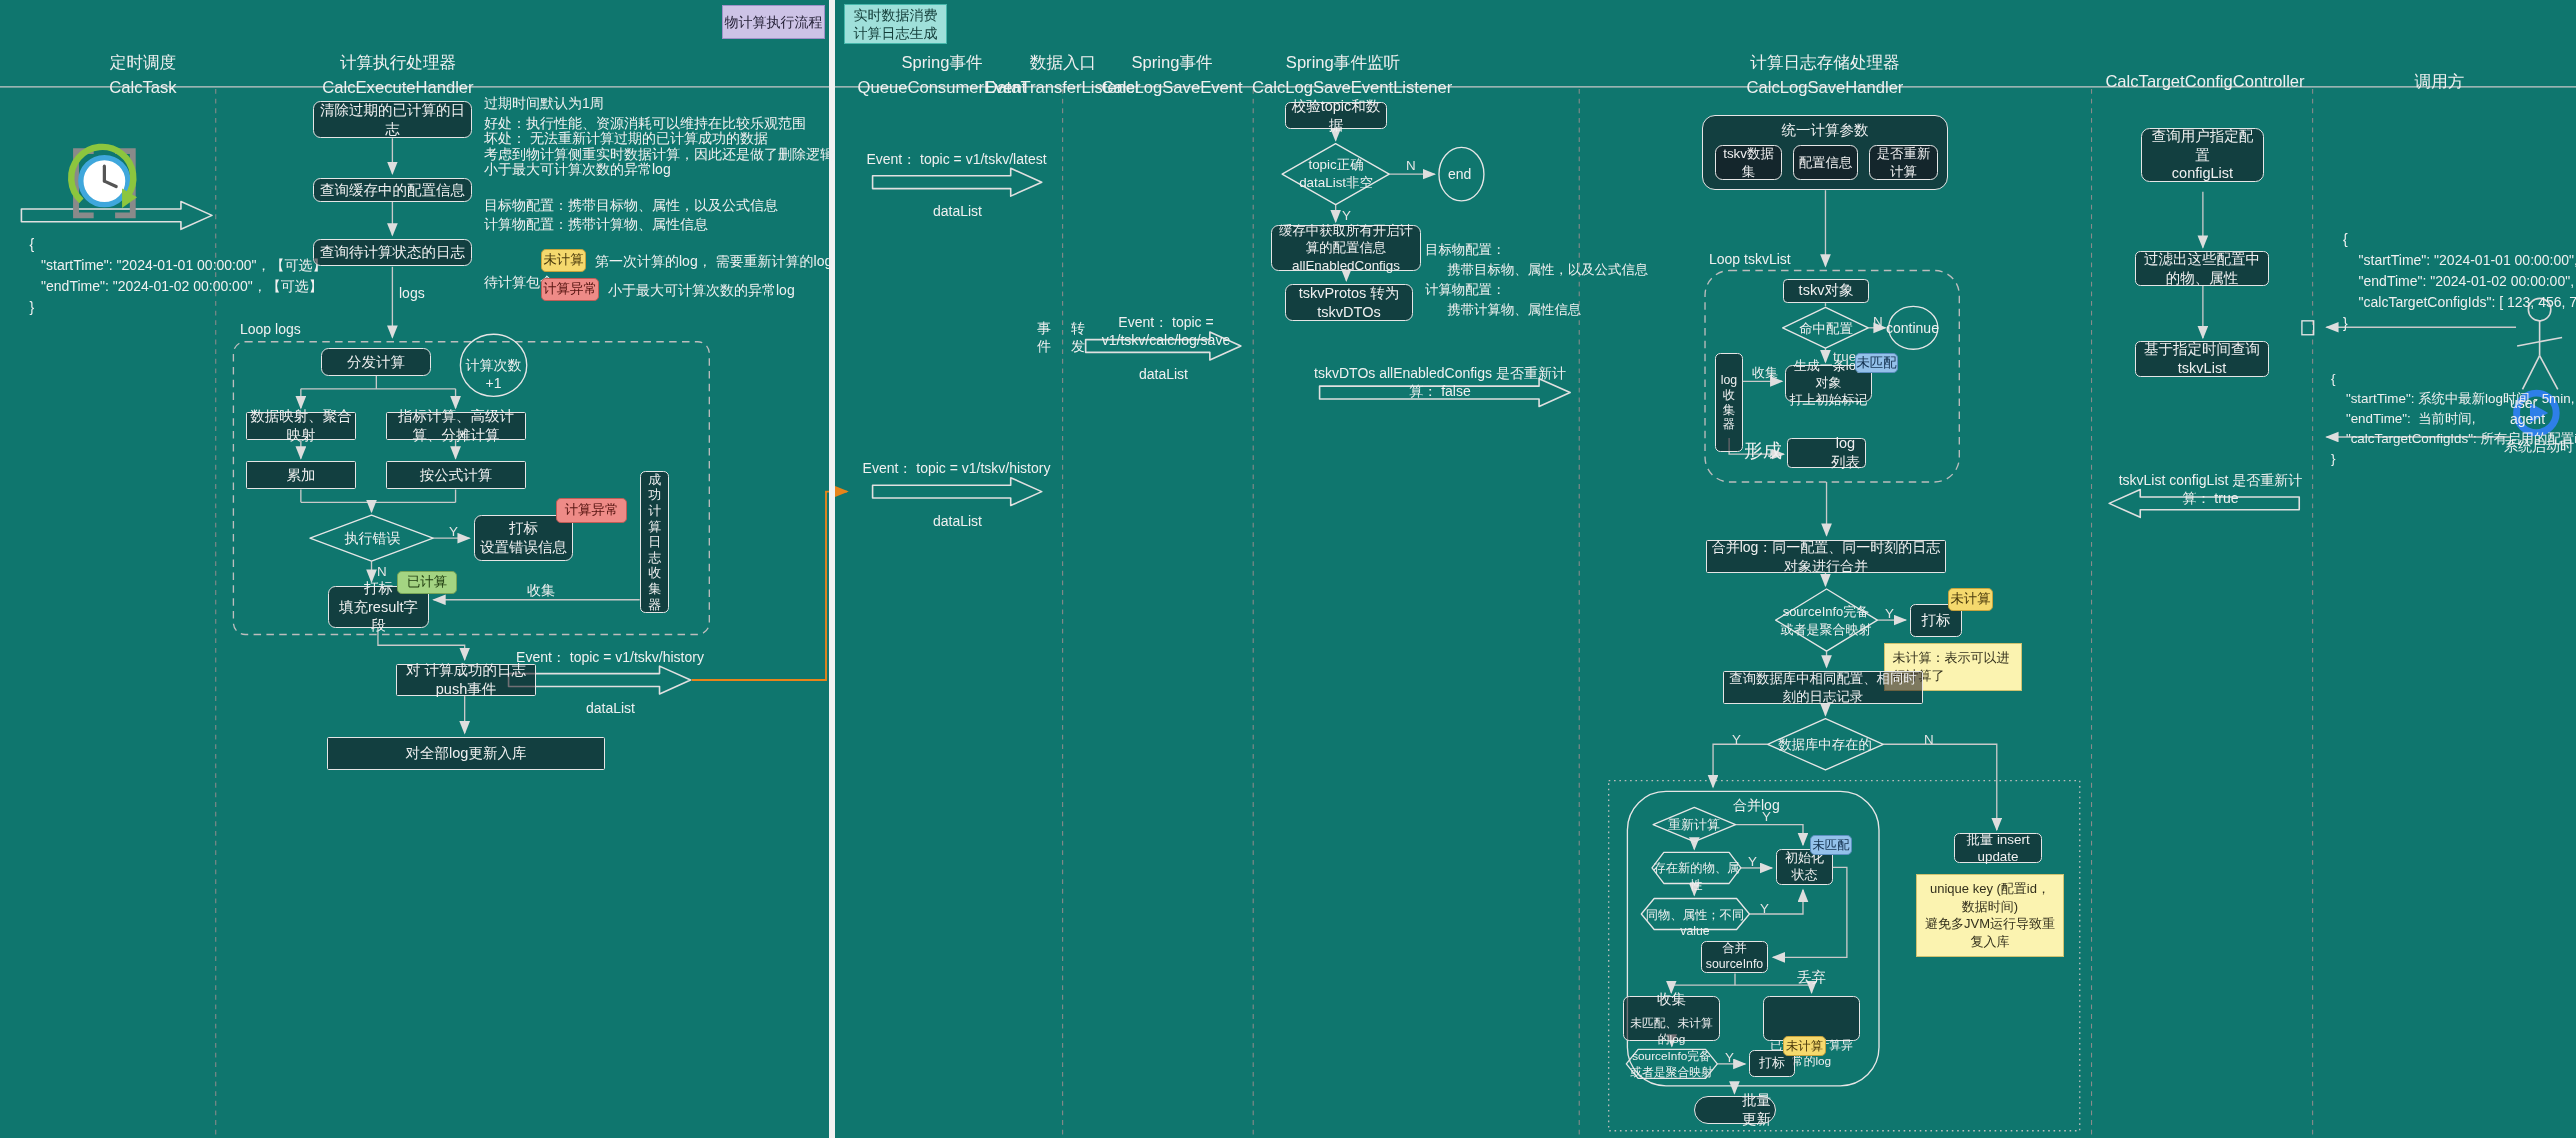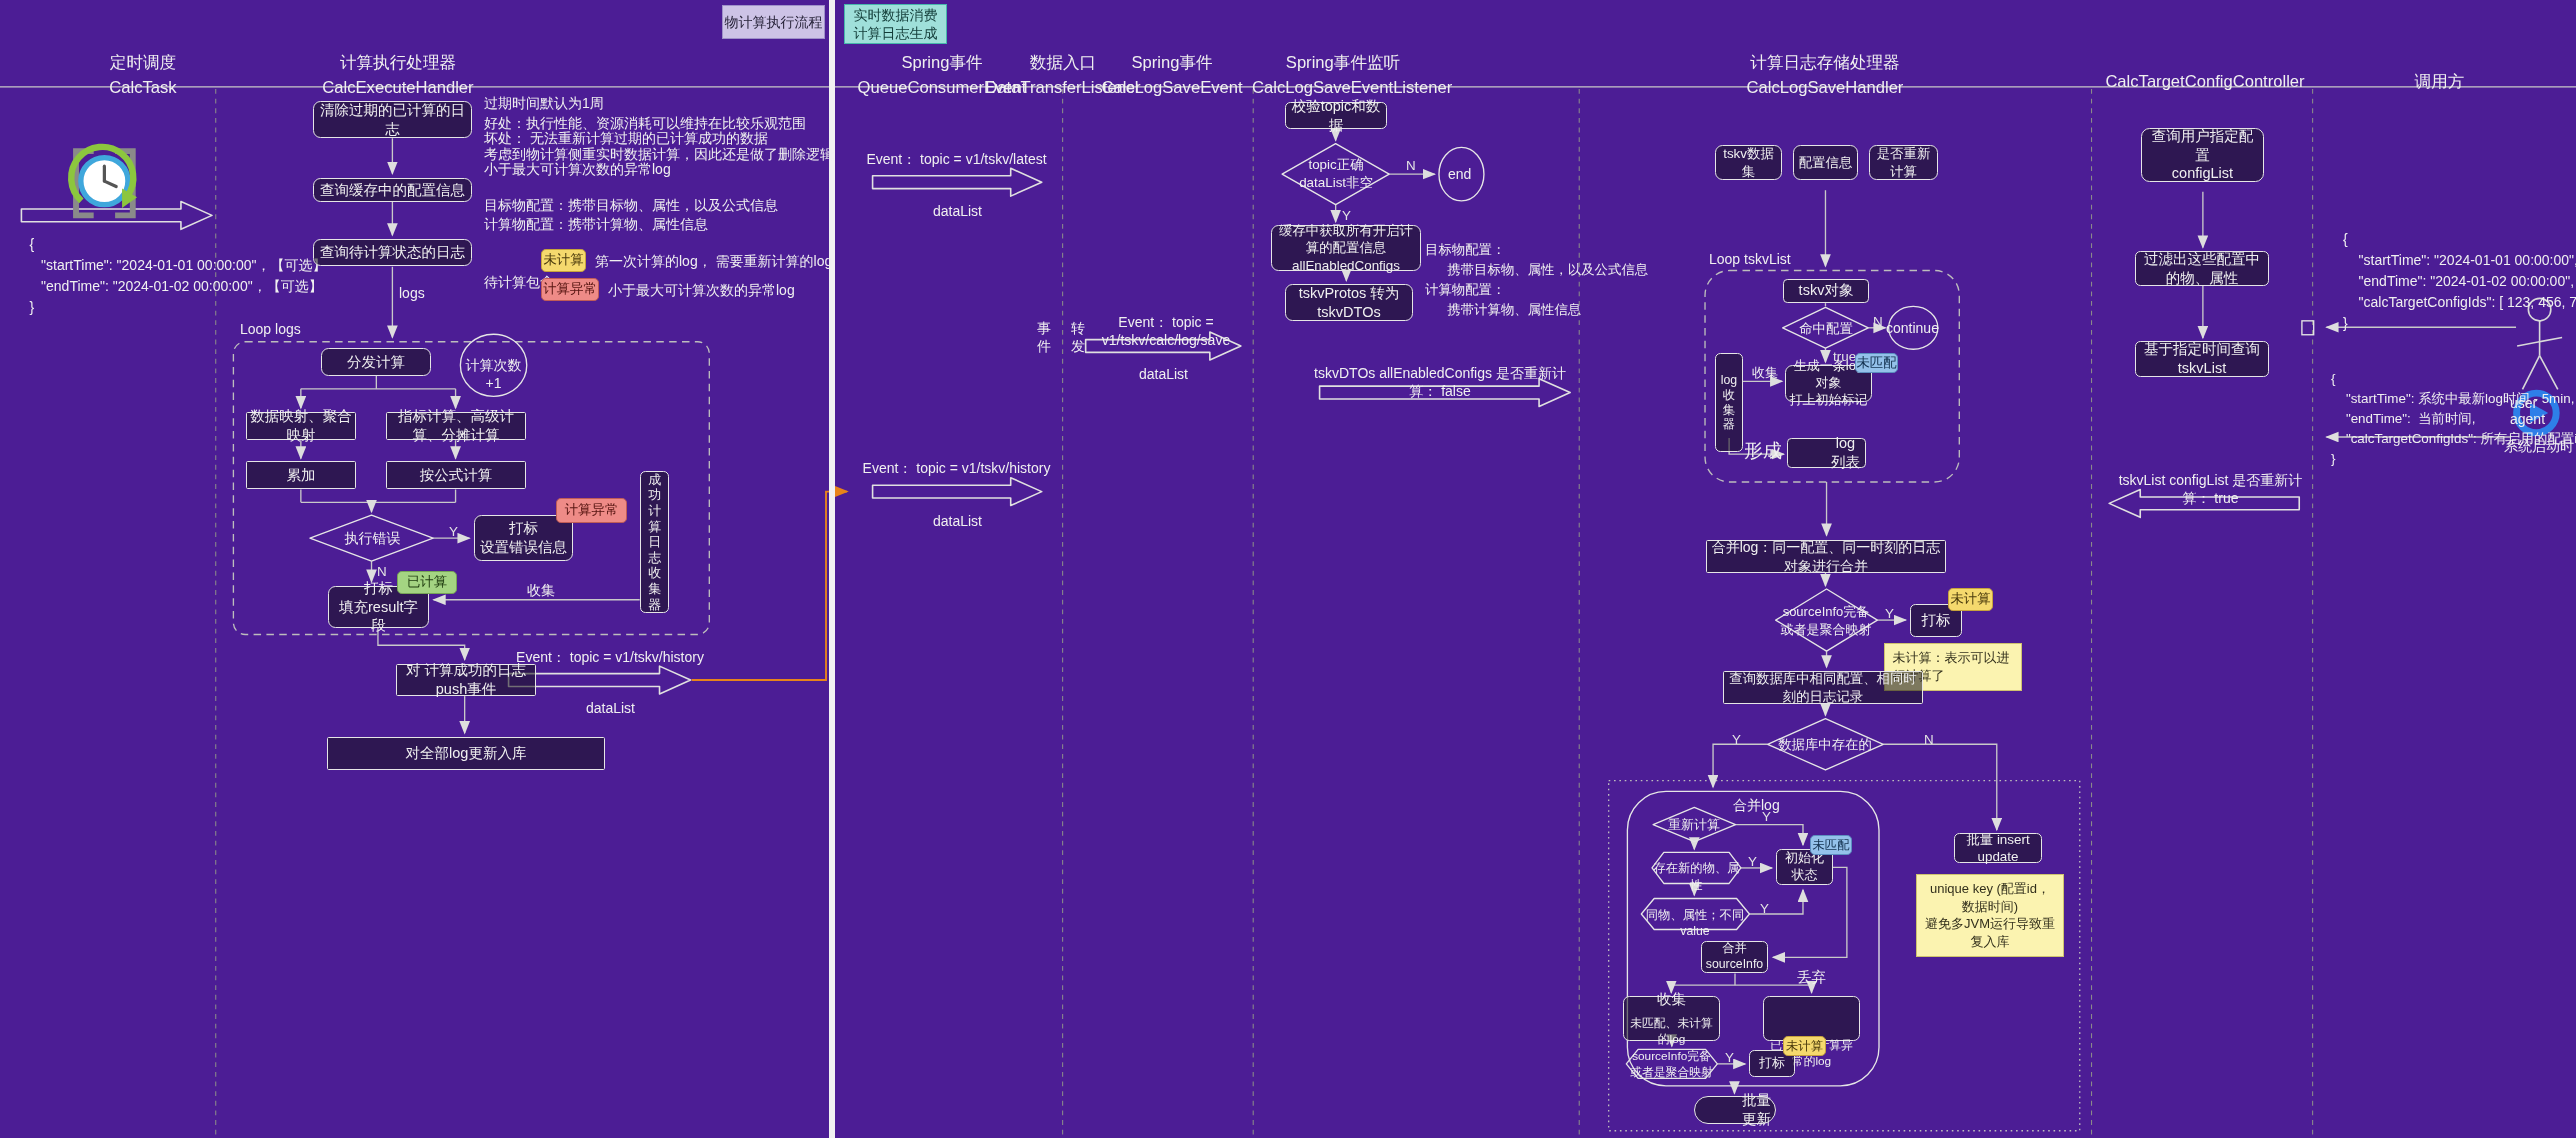--- a/index.html
+++ b/index.html
@@ -1,16 +1,16 @@
 <!DOCTYPE html>
 <html style="font-size:8.6px"><head>
 <meta charset="utf-8">
 <style>
   html,body{margin:0;padding:0;background:#0e0c13;}
-  #canvas{position:relative;width:2576px;height:1139px;background:#4c1d95;
+  #canvas{position:relative;width:2576px;height:1139px;background:#0f766e;
     font-family:"Liberation Sans","DejaVu Sans",sans-serif;color:#f0f0f0;overflow:hidden;}
   .abs{position:absolute;}
   .node{position:absolute;display:flex;align-items:center;justify-content:center;text-align:center;
     border:1.3px solid #e6e6e6;border-radius:7.5px;font-size:14.5px;line-height:1.3;white-space:pre-line;
     box-sizing:border-box;padding:3.2px;background:rgba(21,18,28,.55);}
   .r0{border-radius:1.6px;}
   .r24{border-radius:13px;}
   .lbl{position:absolute;font-size:14px;white-space:pre-line;}
   .c{text-align:center;}
   .hdr{position:absolute;font-size:16.6px;text-align:center;white-space:pre-line;line-height:1.5;font-weight:500;}
@@ -294,20 +294,23 @@
   <div class="yn" style="left:1342px;top:208px;">Y</div>
   <div class="node" style="left:1271px;top:225px;width:150px;height:46px;font-size:13.4px;">缓存中获取所有开启计算的配置信息
 allEnabledConfigs</div>
   <div class="code" style="left:1425px;top:240px;font-size:13.4px;">目标物配置：
       携带目标物、属性，以及公式信息
 计算物配置：
       携带计算物、属性信息</div>
   <div class="node" style="left:1285px;top:284px;width:128px;height:37px;">tskvProtos 转为 tskvDTOs</div>
   <div class="lbl c" style="left:1306px;top:365px;width:268px;">tskvDTOs      allEnabledConfigs     是否重新计算： false</div>
 
+  <div class="node r24" style="left:1702px;top:115px;width:246px;height:75px;padding:0;align-items:flex-start;">
+    <span style="margin-top:5.4px;">统一计算参数</span>
+  </div>
   <div class="node" style="left:1715px;top:145px;width:67px;height:35px;font-size:13.4px;">tskv数据集</div>
   <div class="node" style="left:1793px;top:145px;width:65px;height:35px;font-size:13.4px;">配置信息</div>
   <div class="node" style="left:1869px;top:145px;width:69px;height:35px;font-size:13.4px;">是否重新计算</div>
 
   <div class="lbl" style="left:1709px;top:251px;">Loop tskvList</div>
   <div class="node" style="left:1783px;top:279px;width:86px;height:23.6px;border-radius:4.3px;">tskv对象</div>
   <div class="lbl c" style="left:1791px;top:320px;width:70px;font-size:13.4px;">命中配置</div>
   <div class="yn" style="left:1873px;top:314px;">N</div>
   <div class="lbl" style="left:1886px;top:320px;">continue</div>
   <div class="yn" style="left:1833px;top:349px;">true</div>

